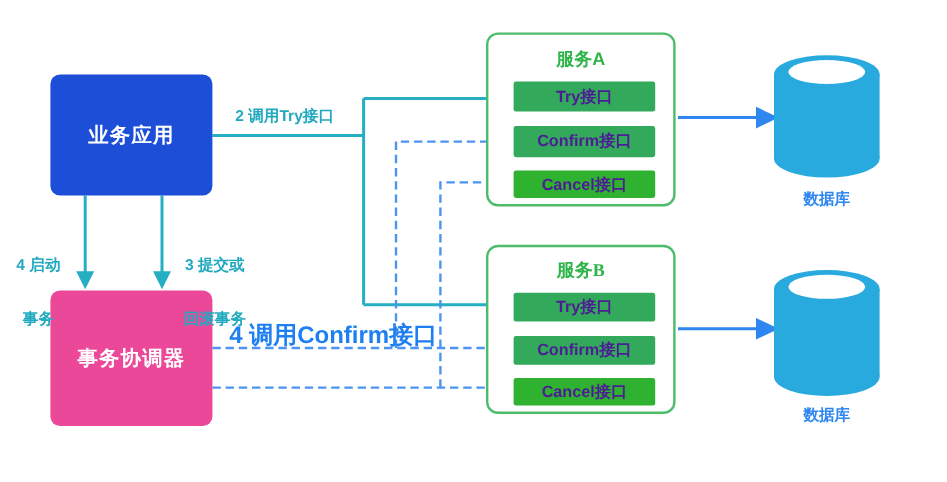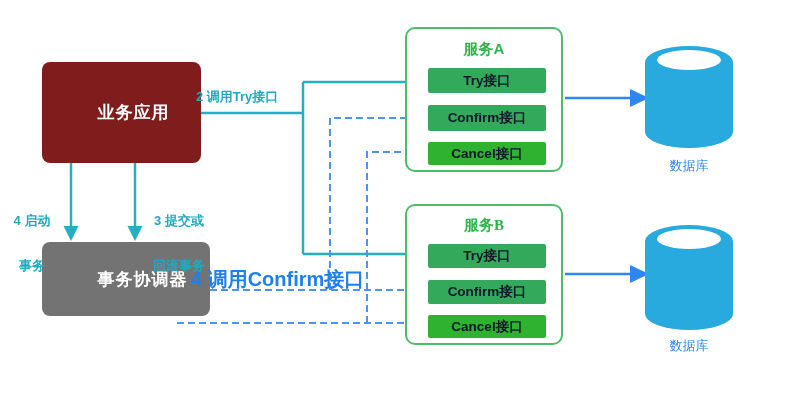--- a/index.html
+++ b/index.html
@@ -8,46 +8,46 @@
     font-family:"Liberation Sans",sans-serif;
   }
   .abs{position:absolute;}
   svg.connectors{position:absolute;left:0;top:0;width:789px;height:402px;}
 
   
   .node{
     position:absolute;display:flex;align-items:center;justify-content:center;
     color:#fff;font-weight:bold;font-size:17px;border-radius:8px;letter-spacing:1px;
   }
-  .node-biz{left:42px;top:62px;width:135px;height:101px;background:#7f1d1d;padding-left:24px;}
-  .node-coord{left:42px;top:242px;width:135px;height:74px;background:#737373;padding-left:33px;}
+  .node-biz{left:42px;top:62px;width:135px;height:101px;background:#1d4ed8;}
+  .node-coord{left:42px;top:242px;width:135px;height:113px;background:#ec4899;}
 
   
   .service{
     position:absolute;width:158px;background:#ffffff;border:2.5px solid #4cbd6b;
     border-radius:10px;box-sizing:border-box;padding-left:16px;
   }
   .service-a{left:405px;top:27px;height:145px;}
   .service-b{left:405px;top:204px;height:141px;}
   .service-title{
     position:absolute;left:0;right:0;text-align:center;color:#2fb44a;
     font-weight:bold;font-size:15px;
   }
   .svc-btn{
     position:absolute;left:21px;width:118px;display:flex;align-items:center;justify-content:center;
-    color:#0f172a;font-weight:bold;font-size:13.5px;border-radius:2px;background:#33a95b;
+    color:#4c1d95;font-weight:bold;font-size:13.5px;border-radius:2px;background:#33a95b;
   }
   .svc-btn.cancel{background:#2eb230;text-align:center;}
 
   
   .lbl{position:absolute;font-weight:bold;white-space:pre;}
   .lbl-teal{color:#21a9bf;font-size:13px;line-height:15px;text-align:center;}
   .lbl-blue{color:#1e80f0;font-size:20px;}
 
-  .db-label{position:absolute;color:#2e86f0;font-weight:normal;font-size:13px;width:88px;text-align:center;}
+  .db-label{position:absolute;color:#2e86f0;font-weight:bold;font-size:13px;width:88px;text-align:center;}
 </style>
 </head>
 <body>
 
 <div class="stage">
 
   <svg class="connectors" viewBox="0 0 789 402">
 
     <g stroke="#26aec2" stroke-width="2.5" fill="none">
       <path d="M177,113 H303"></path>

